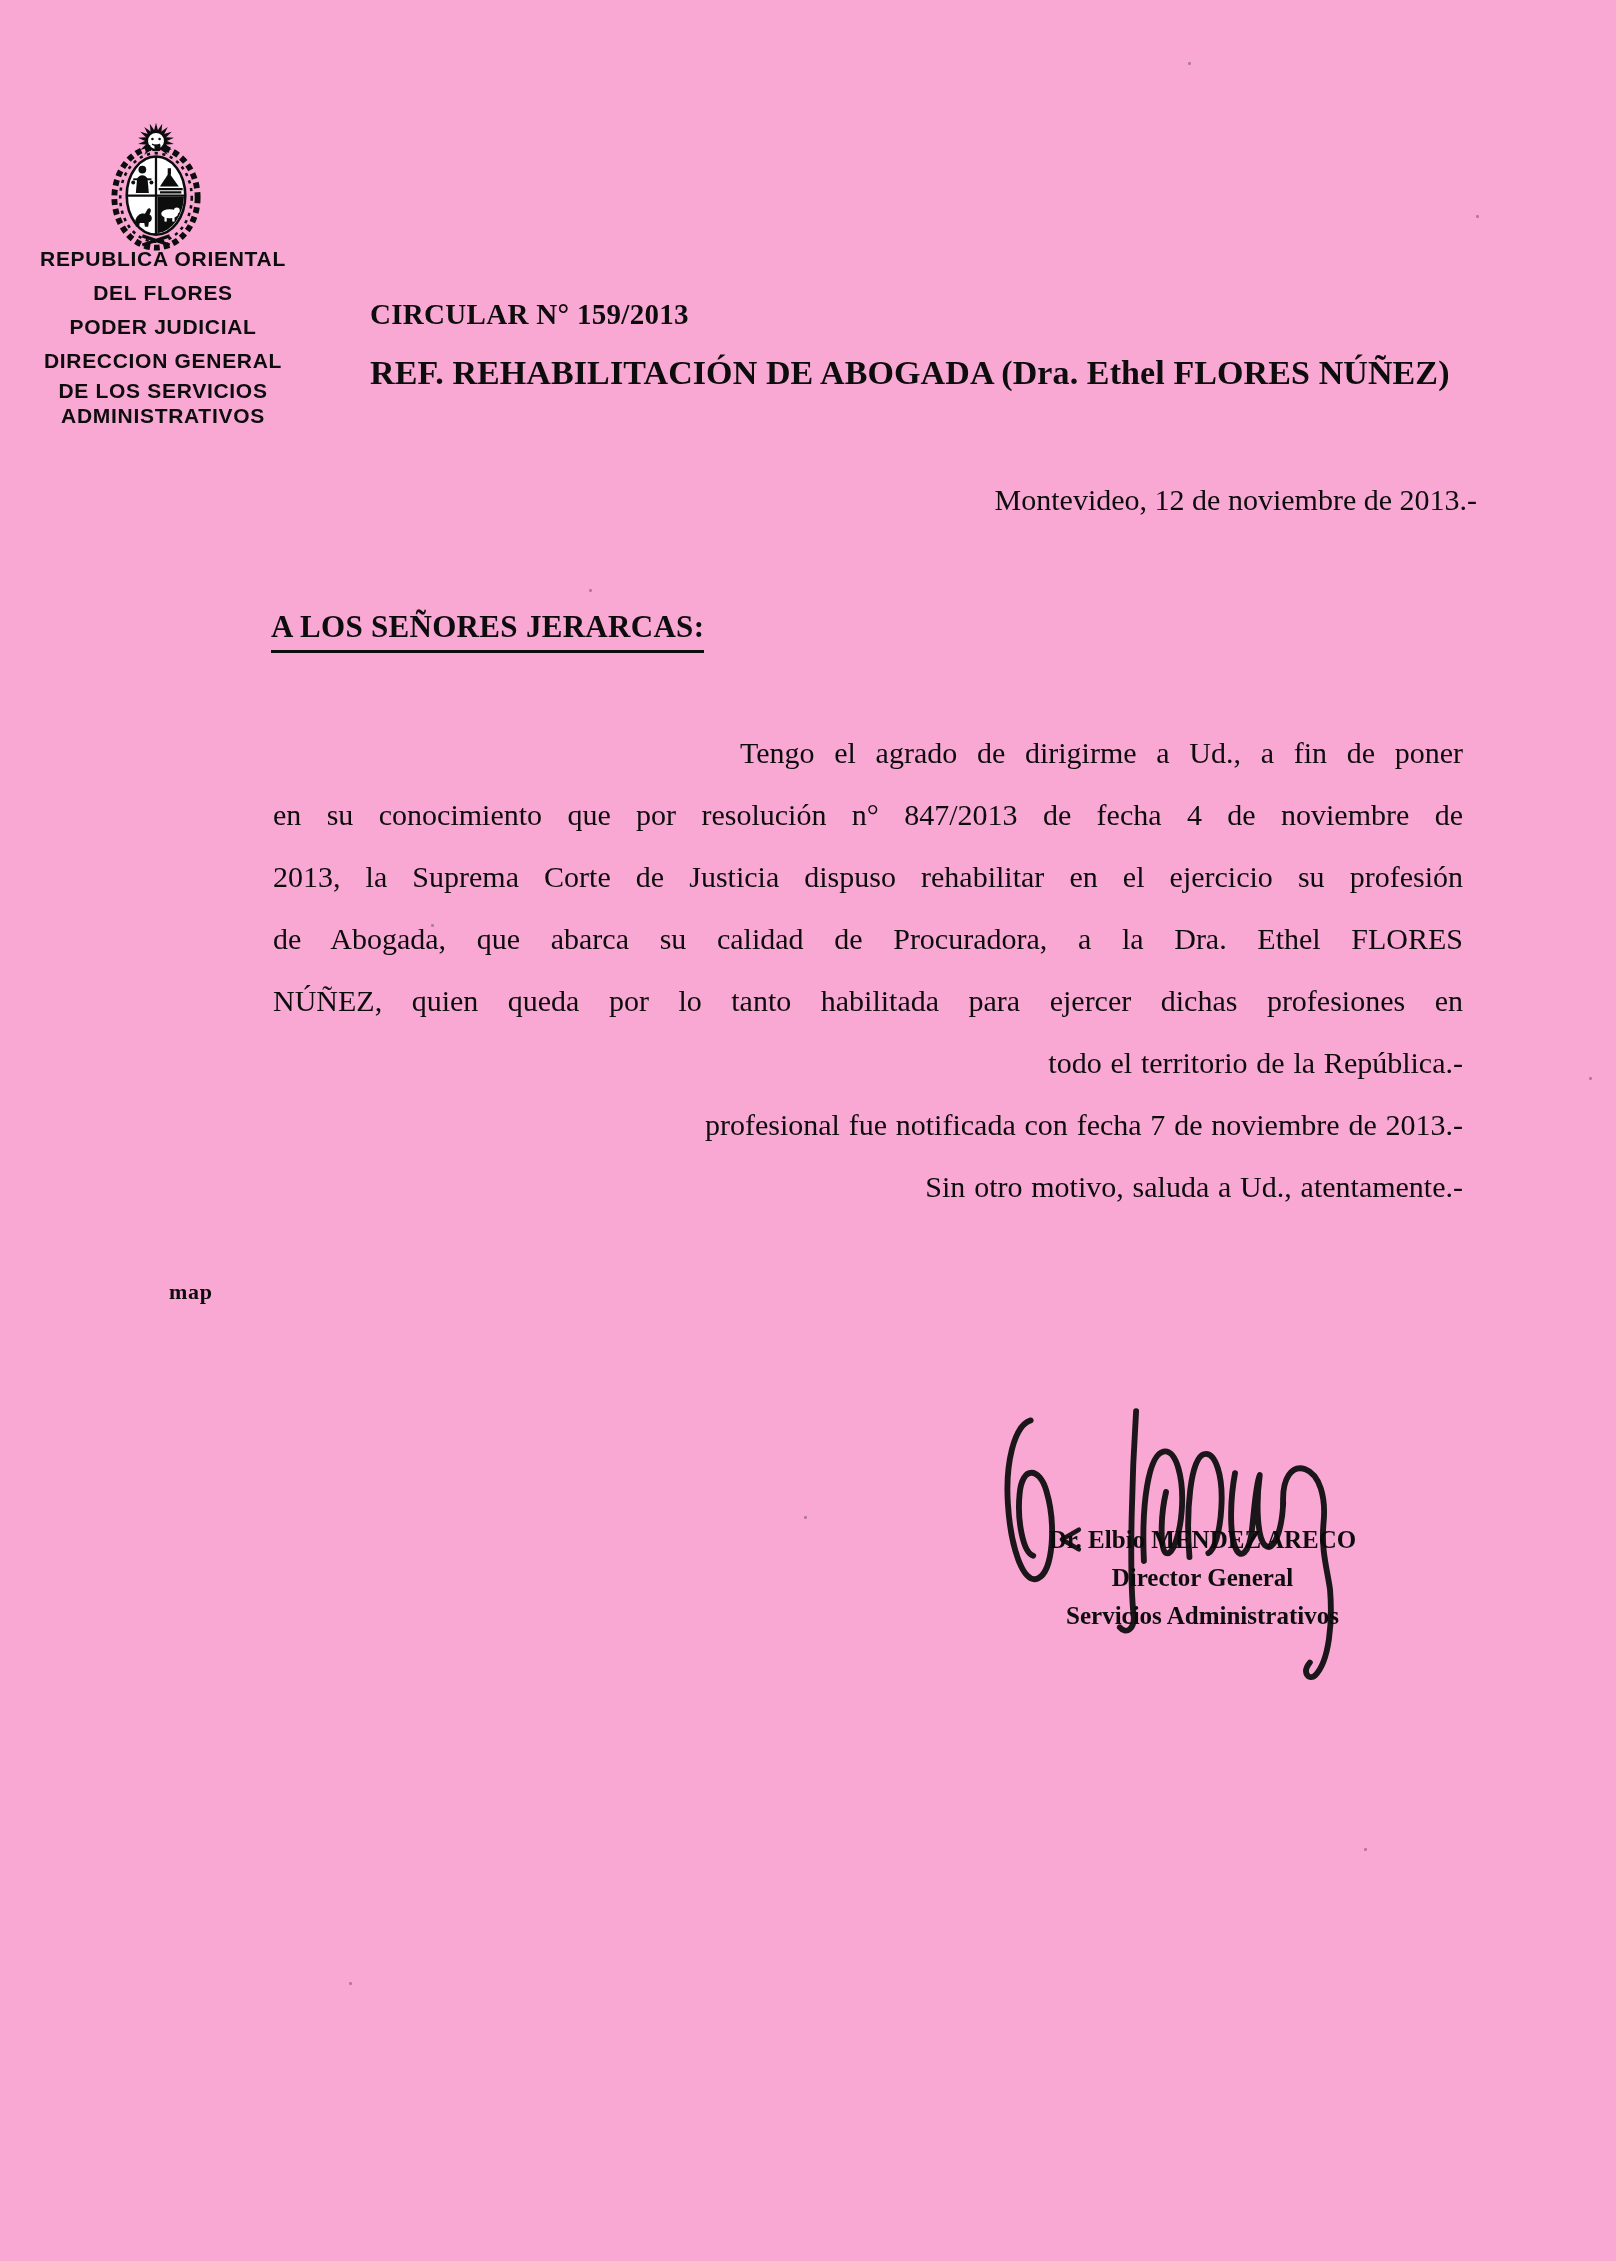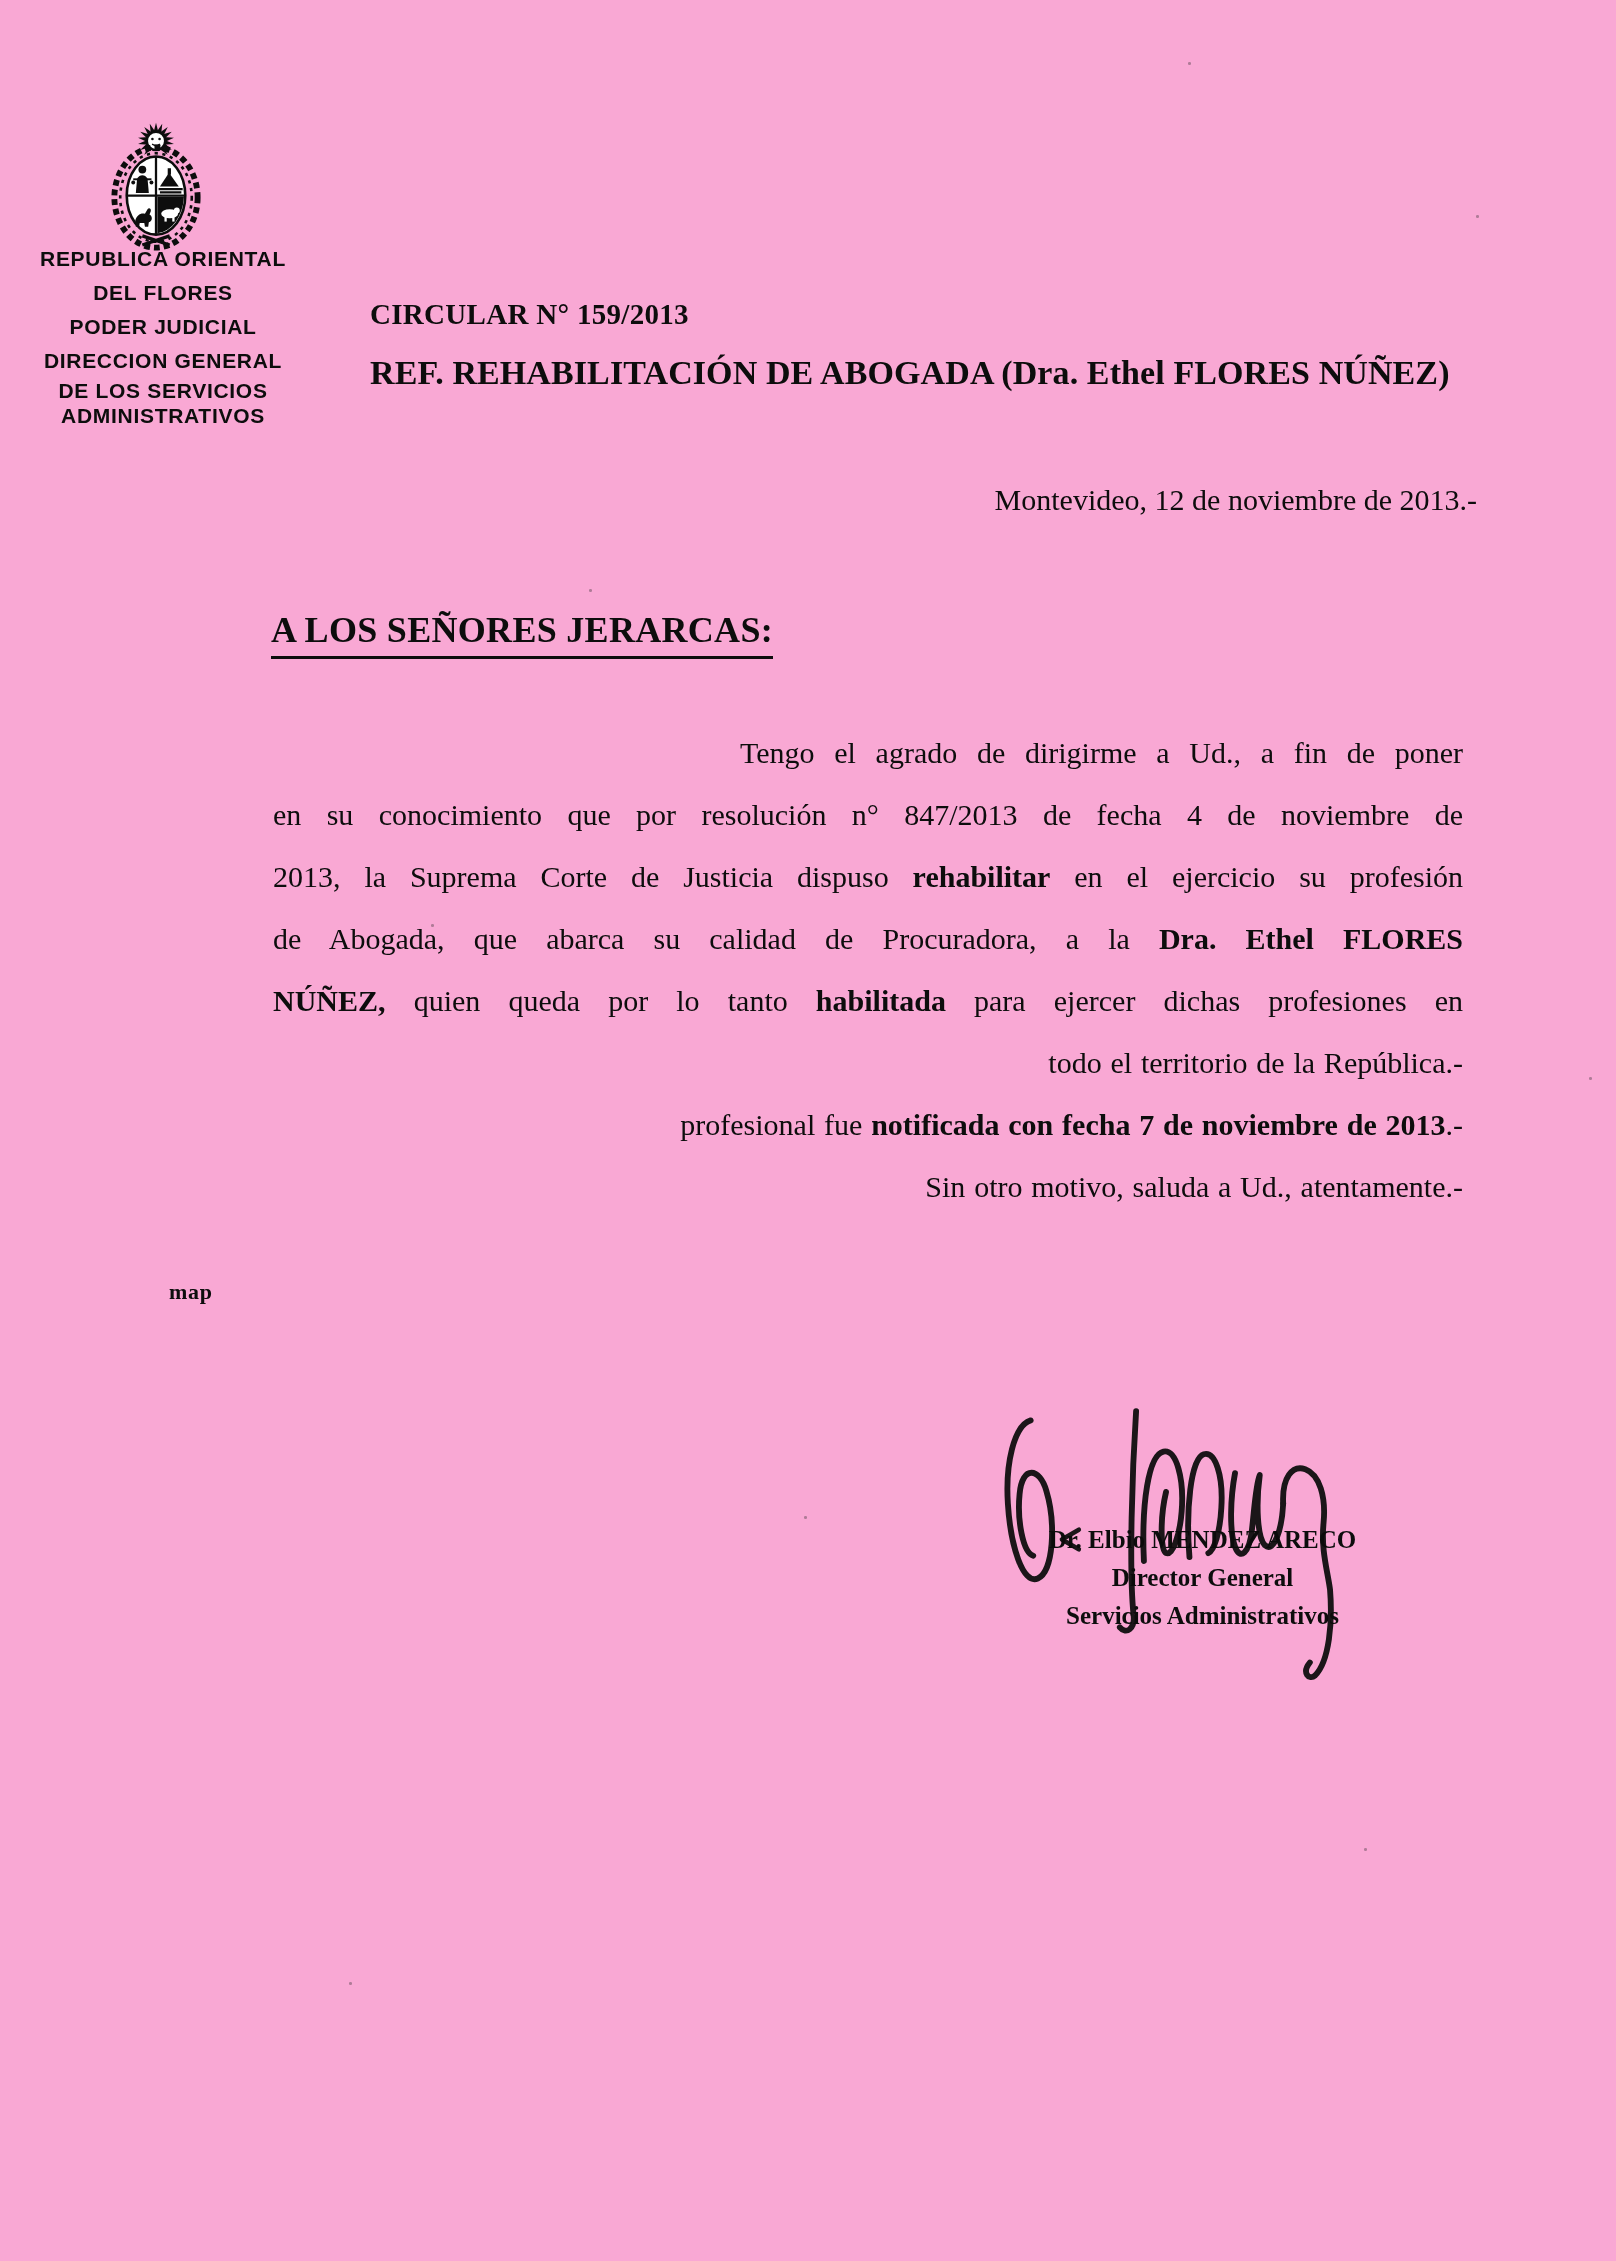--- a/index.html
+++ b/index.html
@@ -55,41 +55,41 @@
     right: 139px; top: 483px;
     font-size: 30px;
     white-space: nowrap;
     margin-left: 24px;
   }
 
   
   .salutation {
     position: absolute;
     left: 271px; top: 609px;
-    font-size: 36px; font-weight: bold;
+    font-size: 31px; font-weight: bold;
     letter-spacing: 0.3px;
     border-bottom: 3.3px solid #0d0d0d;
     padding-bottom: 4.6px;
     white-space: nowrap;
   }
 
   
   .body-text {
     position: absolute;
     left: 273px; top: 722px;
     width: 1190px;
     font-size: 30px;
     word-spacing: 1.3px;
   }
   .bline { height: 62px; line-height: 62px; white-space: normal; }
   .just  { text-align: justify; text-align-last: justify; }
   .left  { text-align: right; }
   .ind   { padding-left: 467px; }
   .ind2  { padding-left: 474px; }
-  .bline b { font-weight: bold; }
+  .bline b { font-weight: normal; }
 
   
   .initials {
     position: absolute;
     left: 169px; top: 1279px;
     font-size: 22px; font-weight: bold;
     letter-spacing: 0.7px;
   }
 
   

